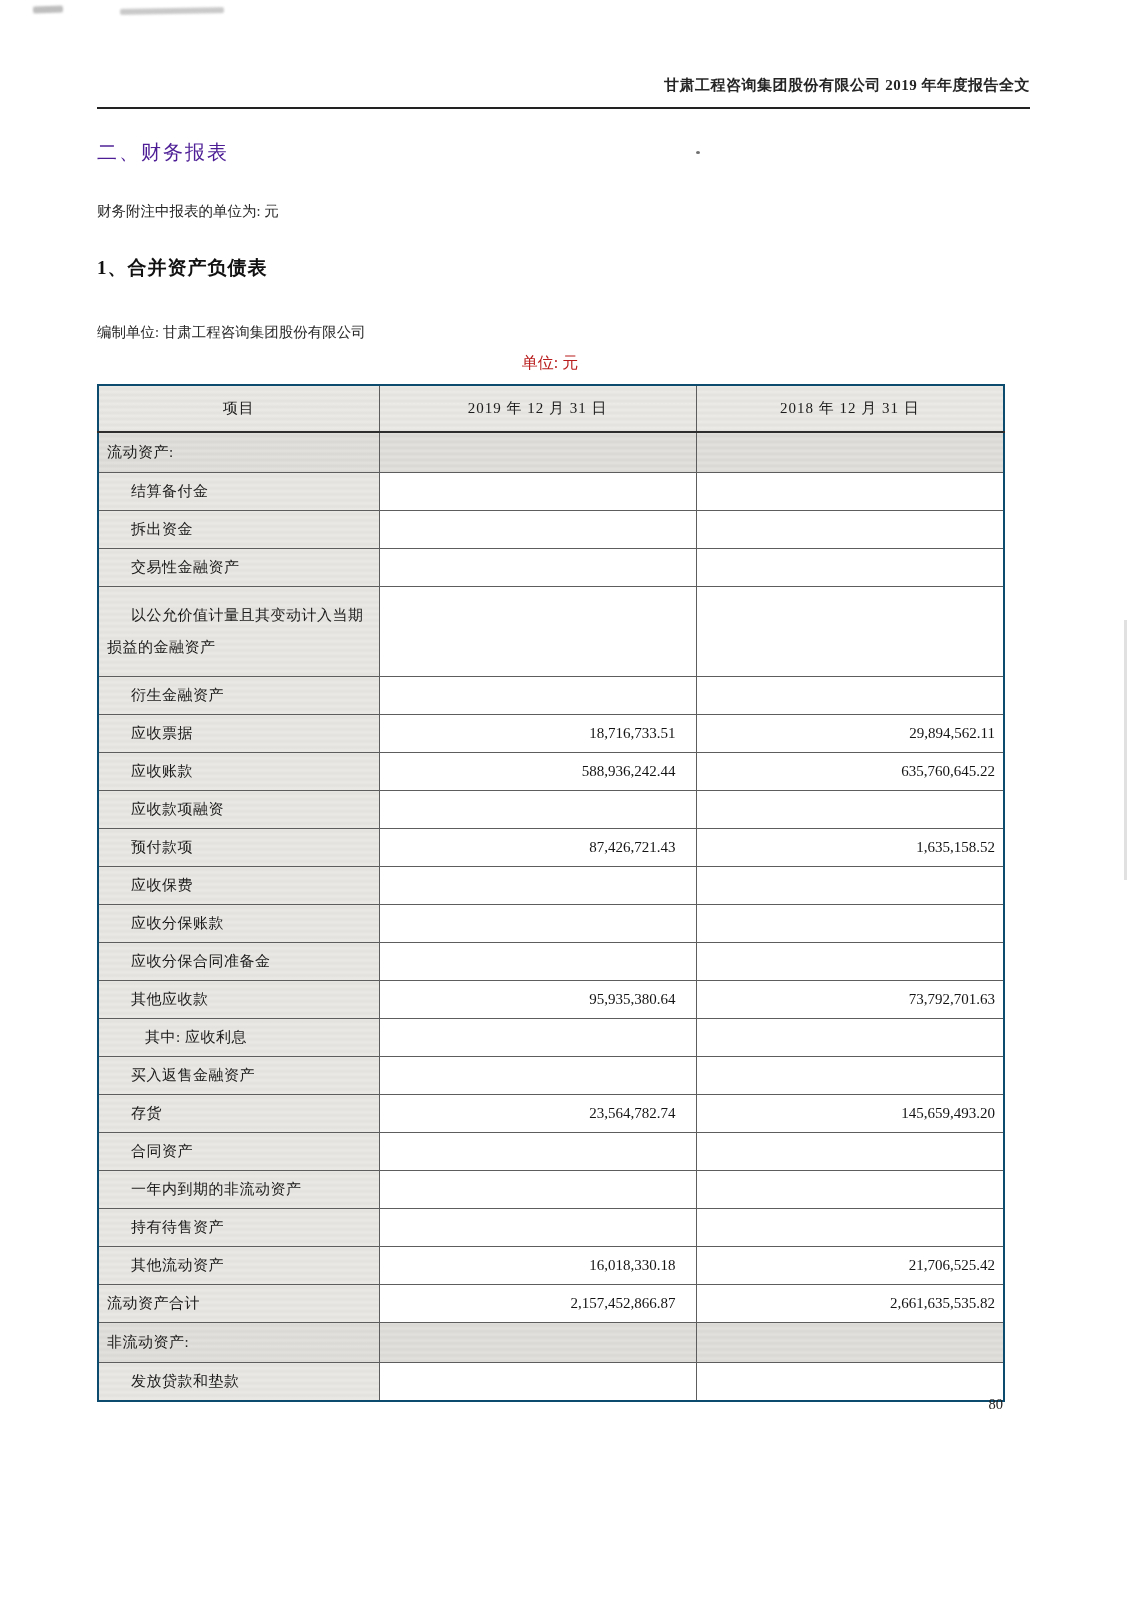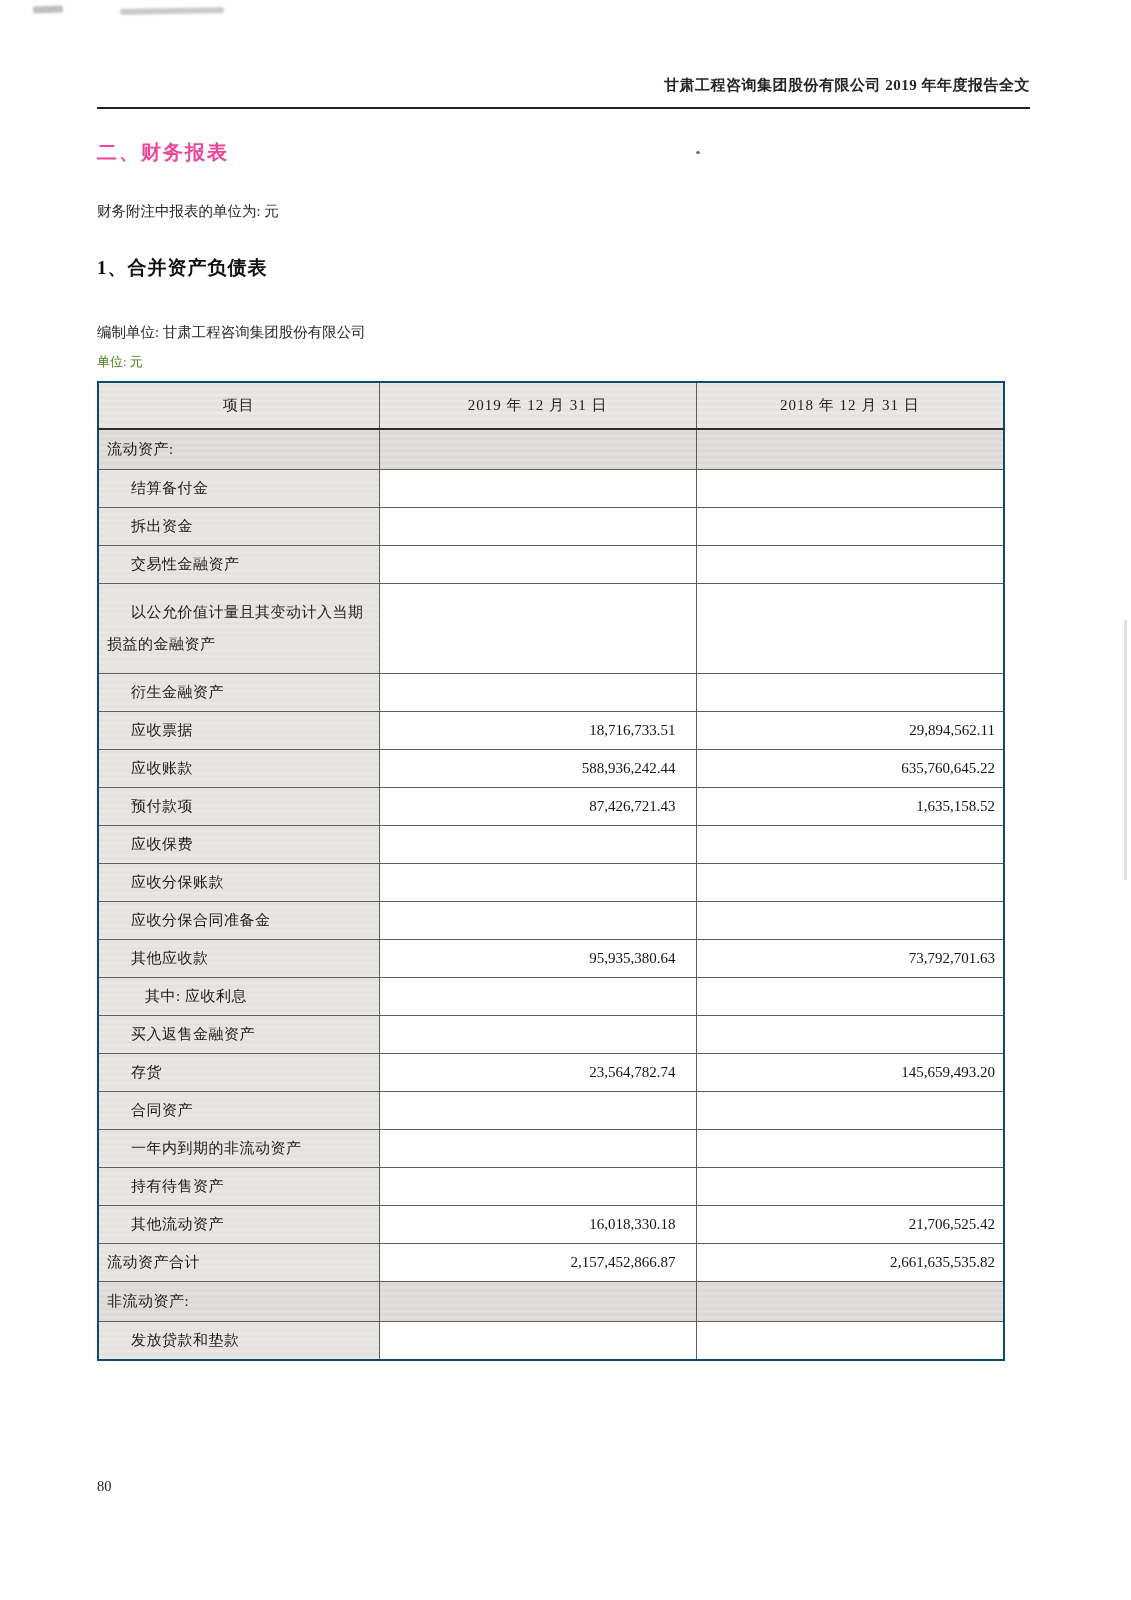--- a/index.html
+++ b/index.html
@@ -33,41 +33,41 @@
     font-weight:bold;
     letter-spacing:.5px;
     color:#252525;
   }
   .rule{
     width:933px;height:2px;background:#222;
     margin-top:12px;
   }
   .h1{
     margin-top:30px;
-    font-size:20px;font-weight:bold;color:#ec4899;
+    font-size:20px;font-weight:normal;color:#4c1d95;
     letter-spacing:2px;
   }
   .note{
     margin-top:36px;
     font-size:14.5px;color:#262626;
   }
   .h2{
     margin-top:34px;
     font-size:19px;font-weight:bold;color:#111;
     letter-spacing:1px;
   }
   .prepared{
     margin-top:42px;
     font-size:14.5px;color:#262626;
   }
   .unit-line{
     width:906px;
     margin-top:11px;
-    text-align:left;
-    font-size:13px;color:#4d7c0f;
+    text-align:center;
+    font-size:16px;color:#b91c1c;
   }
   table.bs{
     margin-top:10px;
     width:906px;
     border-collapse:collapse;
     table-layout:fixed;
     font-size:15px;
   }
   table.bs col.c1{width:281px;}
   table.bs col.c2{width:317px;}
@@ -106,22 +106,23 @@
     background:repeating-linear-gradient(180deg,#e3e1dd 0px,#d9d7d3 3px,#e4e2de 6px);
   }
   tr.section td.c-label{padding-top:10px;padding-bottom:10px;}
   .ind0{text-indent:0;}
   .ind1{text-indent:24px;}
   .ind2{text-indent:38px;}
   .ind3{text-indent:68px;}
   td.wrap-tall{line-height:2.15;padding-top:12px;padding-bottom:12px;}
   .page-number{
     position:absolute;
-    left:97px;top:1478px;
+    left:97px;top:1396px;
     width:906px;
+    text-align:right;
     font-size:14.5px;color:#222;
   }
 </style>
 </head>
 <body>
 
 <div class="page">
 
   <div class="smudge smudge-1"></div>
   <div class="smudge smudge-2"></div>
@@ -185,20 +186,25 @@
     <td class="c-label ind1">应收票据</td>
     <td class="c-num">18,716,733.51</td>
     <td class="c-num last">29,894,562.11</td>
   </tr>
         <tr class="item">
     <td class="c-label ind1">应收账款</td>
     <td class="c-num">588,936,242.44</td>
     <td class="c-num last">635,760,645.22</td>
   </tr>
         <tr class="item">
+    <td class="c-label ind1">应收款项融资</td>
+    <td class="c-num"></td>
+    <td class="c-num last"></td>
+  </tr>
+        <tr class="item">
     <td class="c-label ind1">预付款项</td>
     <td class="c-num">87,426,721.43</td>
     <td class="c-num last">1,635,158.52</td>
   </tr>
         <tr class="item">
     <td class="c-label ind1">应收保费</td>
     <td class="c-num"></td>
     <td class="c-num last"></td>
   </tr>
         <tr class="item">

